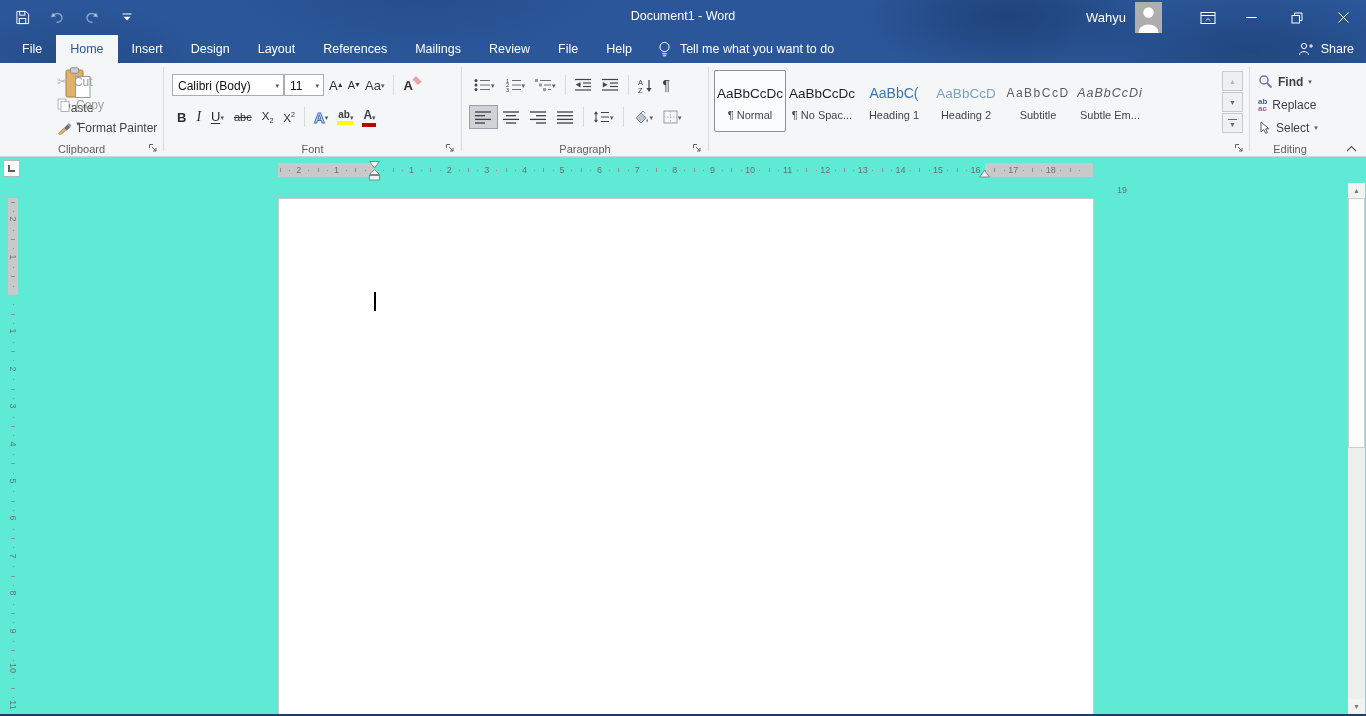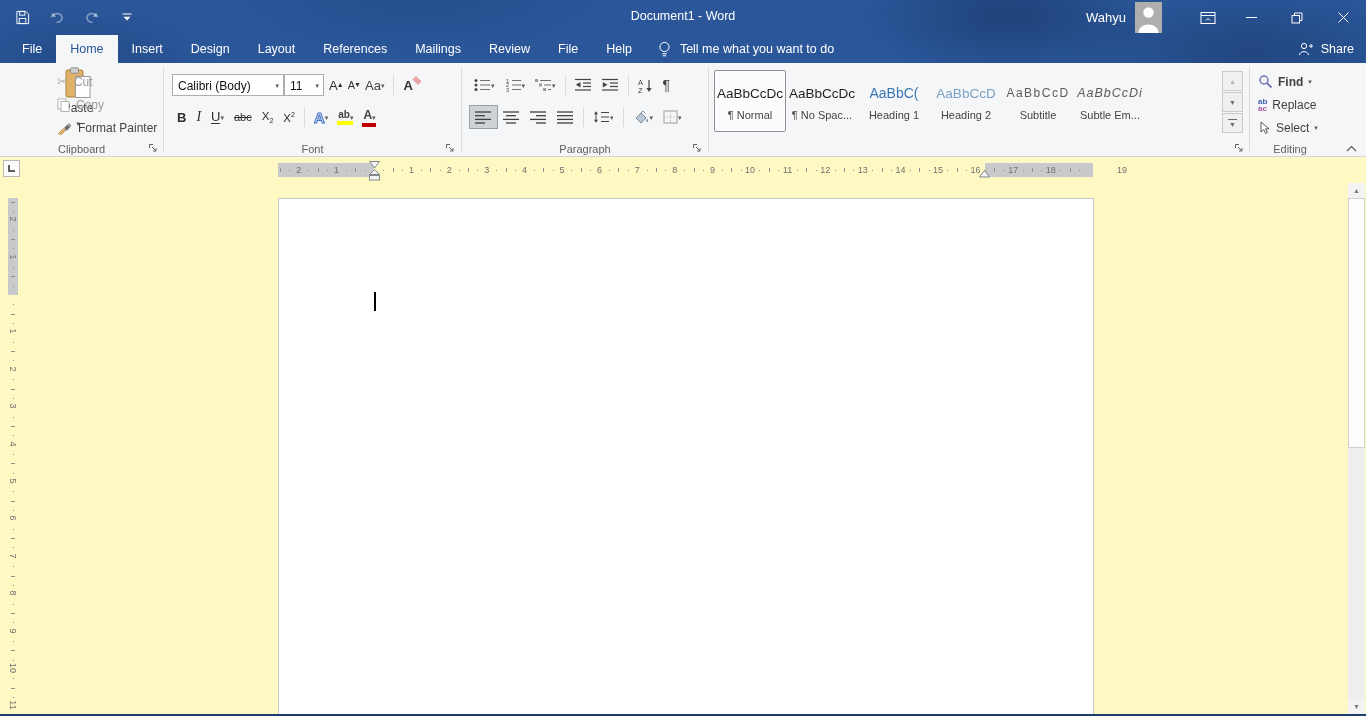--- a/index.html
+++ b/index.html
@@ -1,19 +1,19 @@
 <!DOCTYPE html>
 <html><head>
 <meta charset="utf-8">
 <style>
   *{margin:0;padding:0;box-sizing:border-box;}
   html,body{background:#6b6b6b;}
   .app{position:relative;width:1366px;height:716px;overflow:hidden;
        font-family:"Liberation Sans","DejaVu Sans",sans-serif;font-size:12px;color:#444;
-       background:#fef9c3;}
+       background:#5eead4;}
   
   .bluebar{position:absolute;left:0;top:0;width:1366px;height:63px;background:#2b579a;
     background-image:
       radial-gradient(220px 90px at 1010px 16px, rgba(12,32,66,.38), rgba(12,32,66,0) 70%),
       radial-gradient(260px 90px at 1250px 50px, rgba(12,32,66,.30), rgba(12,32,66,0) 70%),
       radial-gradient(300px 120px at 420px -20px, rgba(16,40,80,.22), rgba(16,40,80,0) 70%),
       radial-gradient(200px 80px at 80px 60px, rgba(16,40,80,.25), rgba(16,40,80,0) 70%);}
   .titlebar{position:absolute;left:0;top:0;width:1366px;height:35px;}
   .qat{position:absolute;left:12px;top:0;height:35px;display:flex;align-items:center;gap:15px;}
   .qat .qbtn{display:flex;align-items:center;justify-content:center;width:20px;height:22px;}
@@ -586,21 +586,21 @@
         <span class="hnum" style="left: 429.4px;">9</span>
         <span class="hnum" style="left: 467px;">10</span>
         <span class="hnum" style="left: 504.6px;">11</span>
         <span class="hnum" style="left: 542.2px;">12</span>
         <span class="hnum" style="left: 579.8px;">13</span>
         <span class="hnum" style="left: 617.4px;">14</span>
         <span class="hnum" style="left: 655px;">15</span>
         <span class="hnum" style="left: 692.6px;">16</span>
         <span class="hnum" style="left: 730.2px;">17</span>
         <span class="hnum" style="left: 767.8px;">18</span>
-        <span class="hnum" style="left: 839px;">19</span>
+        <span class="hnum" style="left: 839px; margin-top: 20px;">19</span>
         <span class="htick" style="left: 2px;"></span>
         <span class="hdot" style="left: 11.4px;"></span>
         <span class="hdot" style="left: 30.2px;"></span>
         <span class="htick" style="left: 39.6px;"></span>
         <span class="hdot" style="left: 49px;"></span>
         <span class="hdot" style="left: 67.8px;"></span>
         <span class="htick" style="left: 77.2px;"></span>
         <span class="hdot" style="left: 86.6px;"></span>
         <span class="hdot" style="left: 105.4px;"></span>
         <span class="htick" style="left: 114.8px;"></span>

